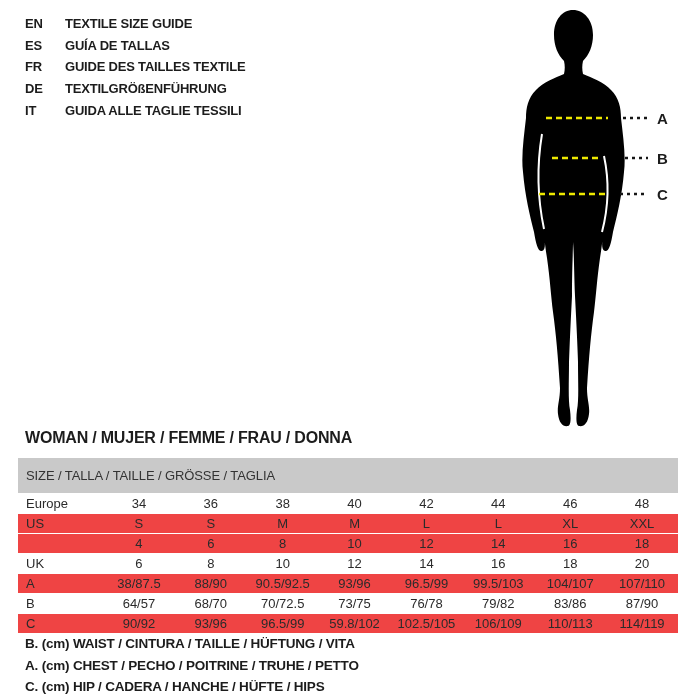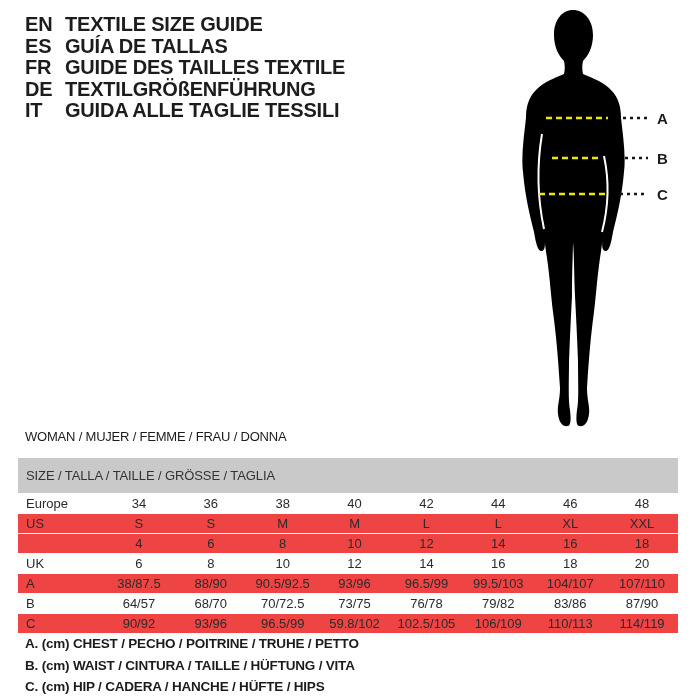--- a/index.html
+++ b/index.html
@@ -2,30 +2,30 @@
 <html><head>
 <meta charset="utf-8">
 <style>
   html,body { margin:0; padding:0; }
   body {
     width:700px; height:700px; background:#ffffff; position:relative;
     font-family:"Liberation Sans", sans-serif; color:#1c1c1c; overflow:hidden;
   }
   
   .lang-list { position:absolute; left:25px; top:13px; }
-  .lang-row { display:flex; height:21.6px; align-items:flex-start;
-              font-weight:bold; font-size:20px; letter-spacing:-0.2px; }
+  .lang-row { display:flex; height:21.6px; align-items:center;
+              font-weight:bold; font-size:13px; letter-spacing:-0.2px; }
   .lang-code { width:40px; flex:0 0 40px; }
   
   .figure { position:absolute; left:500px; top:4px; width:150px; height:424px; }
   .measure-label { position:absolute; left:657px; font-size:15px; font-weight:600;
                    line-height:17px; }
   
   .section-title { position:absolute; left:25px; top:429px;
-                   font-weight:normal; font-size:13px; letter-spacing:-0.2px; }
+                   font-weight:bold; font-size:16px; letter-spacing:-0.2px; }
   
   .size-table { position:absolute; left:18px; top:458px; width:660px;
                 border-collapse:collapse; font-size:13px; color:#2b2b2b;
                 table-layout:fixed; }
   .size-table th { background:#c9c9c9; font-weight:normal; color:#333;
                    text-align:left; padding:0 0 0 8px; height:35px;
                    font-size:13px; letter-spacing:-0.1px; }
   .size-table td { height:19px; padding:0; text-align:center; }
   .size-table td.row-label { text-align:left; padding-left:8px; }
   .size-table tr { border-bottom:1px solid #ffffff; }
@@ -189,16 +189,16 @@
         <td>59.8/102</td>
         <td>102.5/105</td>
         <td>106/109</td>
         <td>110/113</td>
         <td>114/119</td>
       </tr>
     </tbody>
 </table>
 
 <div class="legend">
+    <div class="legend-line">B. (cm) WAIST / CINTURA / TAILLE / HÜFTUNG / VITA</div>
     <div class="legend-line">A. (cm) CHEST / PECHO / POITRINE / TRUHE / PETTO</div>
-    <div class="legend-line">B. (cm) WAIST / CINTURA / TAILLE / HÜFTUNG / VITA</div>
     <div class="legend-line">C. (cm) HIP / CADERA / HANCHE / HÜFTE / HIPS</div>
   </div>
 
 </body></html>

